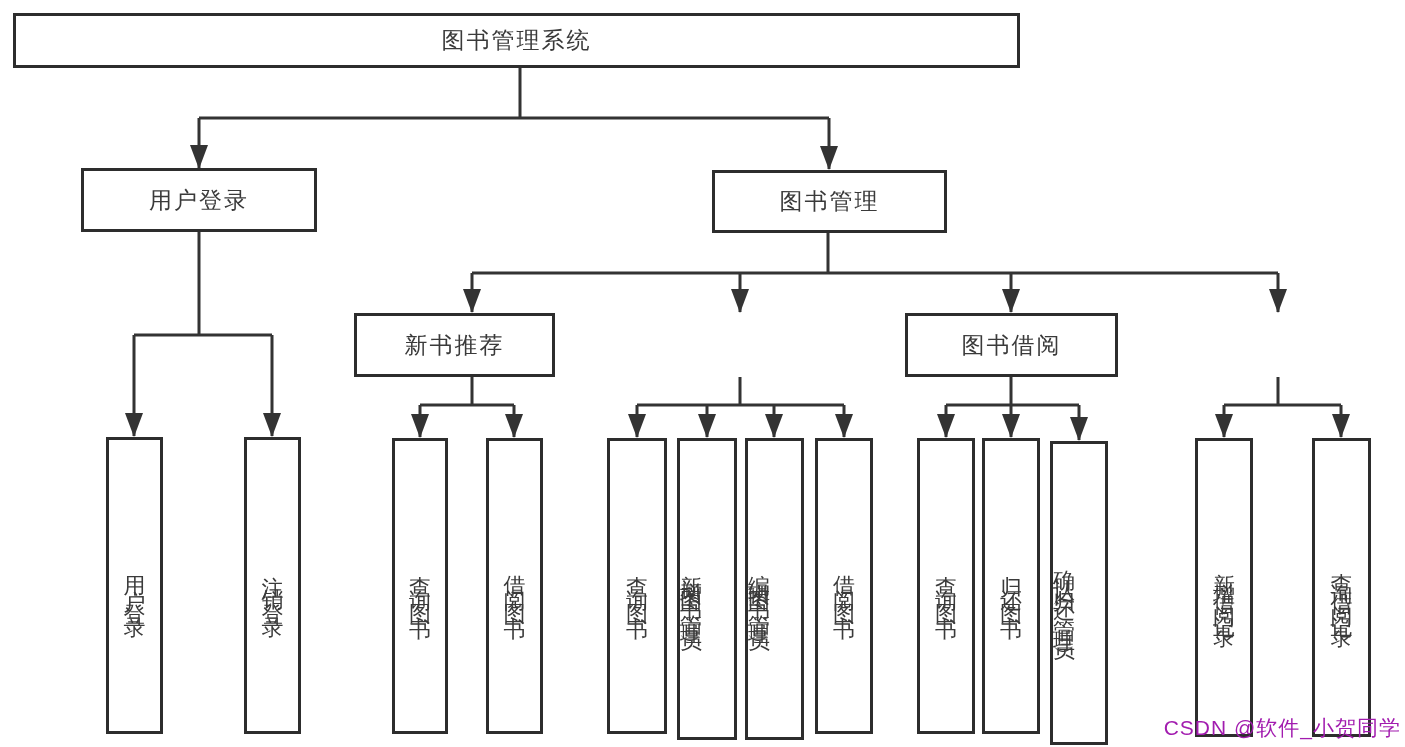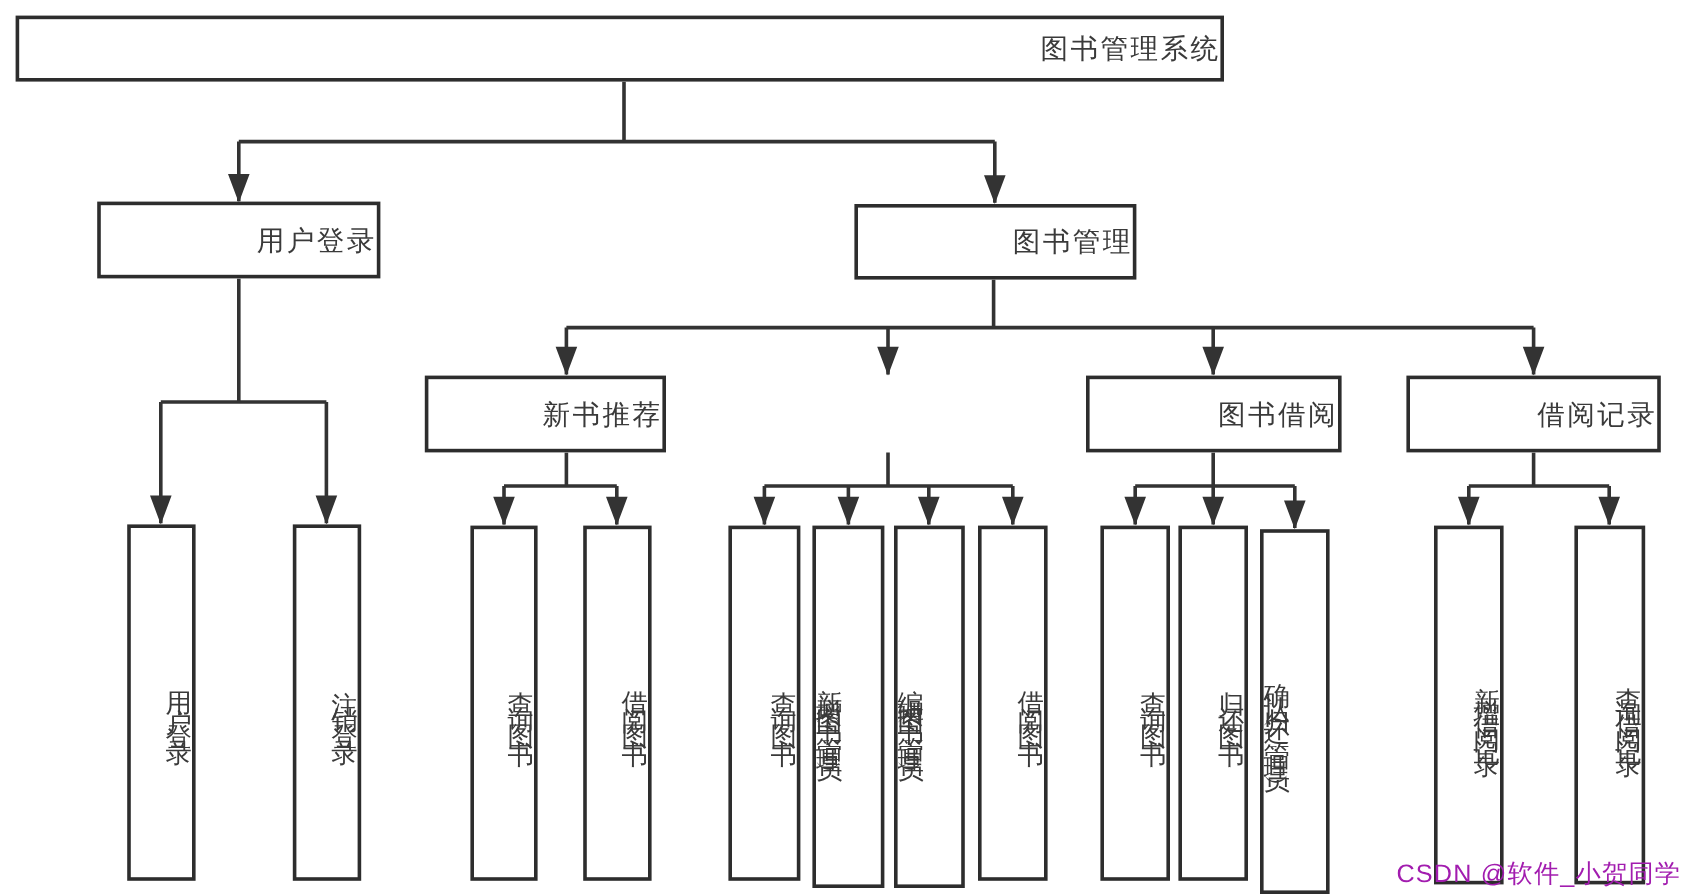--- a/index.html
+++ b/index.html
@@ -5,21 +5,21 @@
   html,body{margin:0;padding:0;background:#ffffff;}
   .stage{
     position:relative;width:1405px;height:747px;background:#ffffff;
     font-family:"Liberation Sans",sans-serif;color:#333333;overflow:hidden;
   }
   .wires{position:absolute;left:0;top:0;}
   .wires .line{fill:none;stroke:#333333;stroke-width:3;}
   .wires .arrow{fill:#333333;stroke:none;}
   .node{
     position:absolute;box-sizing:border-box;border:3px solid #2d2d2d;background:#ffffff;
-    display:flex;align-items:center;justify-content:flex-end;
+    display:flex;align-items:center;justify-content:center;
   }
   .node.h span{font-size:23px;letter-spacing:2px;color:#3a3a3a;white-space:nowrap;}
   .node.v span{
     writing-mode:vertical-rl;text-orientation:mixed;
     font-size:22px;color:#3a3a3a;line-height:1;white-space:nowrap;
   }
   .v4{letter-spacing:14px;}
   .v6{letter-spacing:11px;}
   .v8{letter-spacing:10px;}
   .v9{letter-spacing:8px;}
@@ -67,23 +67,20 @@
   <div class="node h" style="left:712px;top:170px;width:235px;height:63px">
     <span>图书管理</span>
   </div>
 
   <div class="node h" style="left:354px;top:313px;width:201px;height:64px">
     <span>新书推荐</span>
   </div>
   <div class="node h" style="left:905px;top:313px;width:213px;height:64px">
     <span>图书借阅</span>
   </div>
-  <div class="node h" style="left:1172px;top:313px;width:212px;height:64px">
-    <span>借阅记录</span>
-  </div>
 
   <div class="node v" style="left:106px;top:437px;width:57px;height:297px">
     <span class="v4">用户登录</span>
   </div>
   <div class="node v" style="left:244px;top:437px;width:57px;height:297px">
     <span class="v4">注销登录</span>
   </div>
 
   <div class="node v" style="left:392px;top:438px;width:56px;height:296px">
     <span class="v4">查询图书</span>

